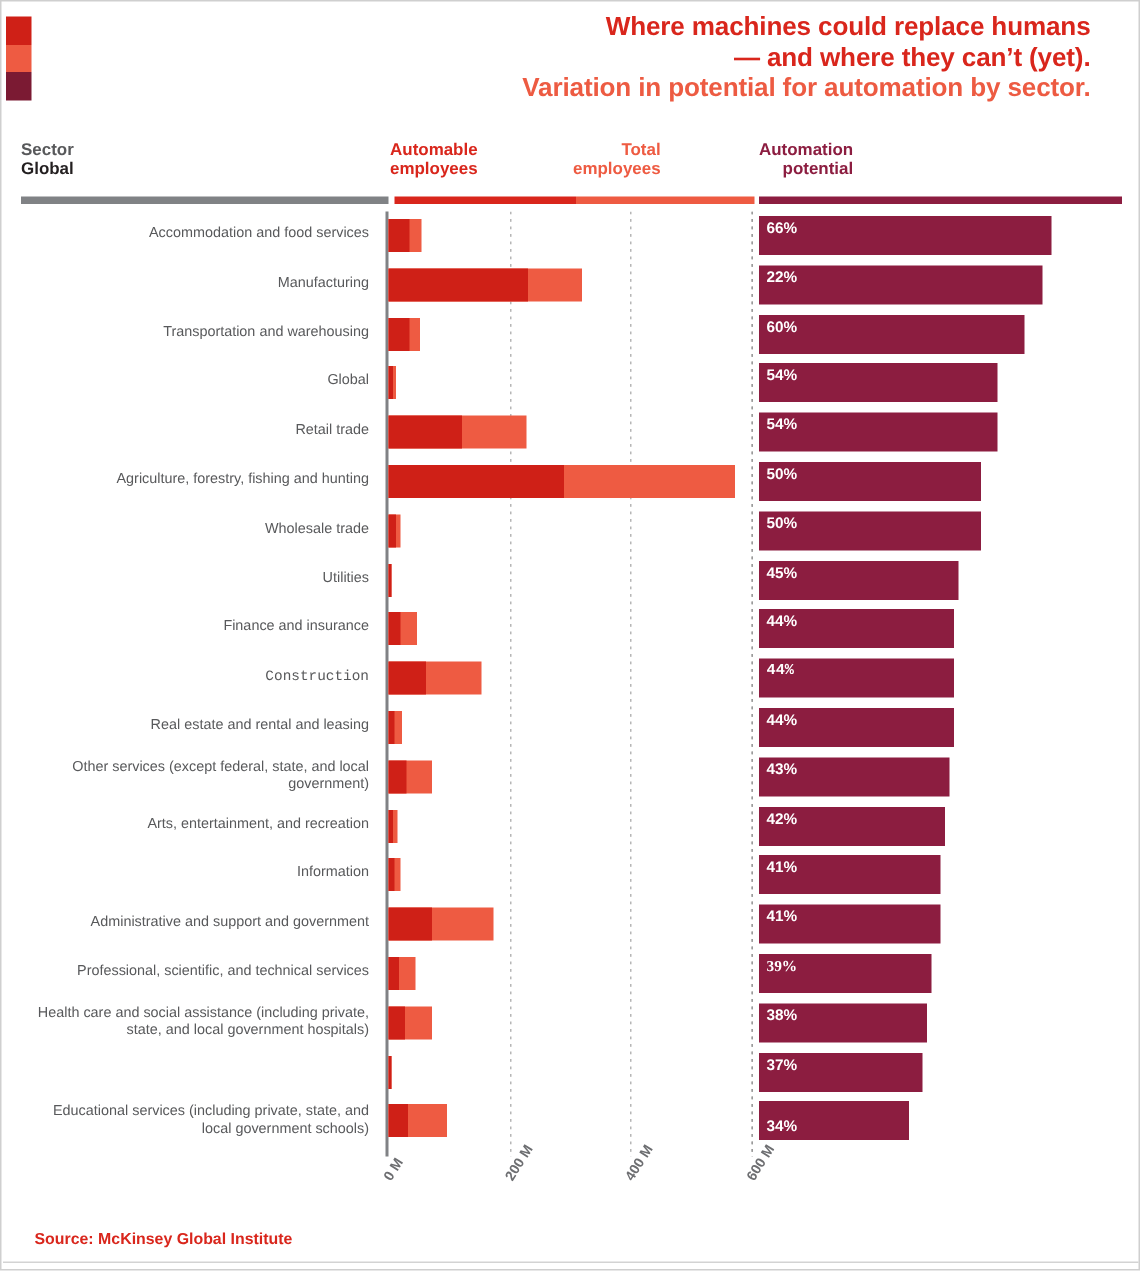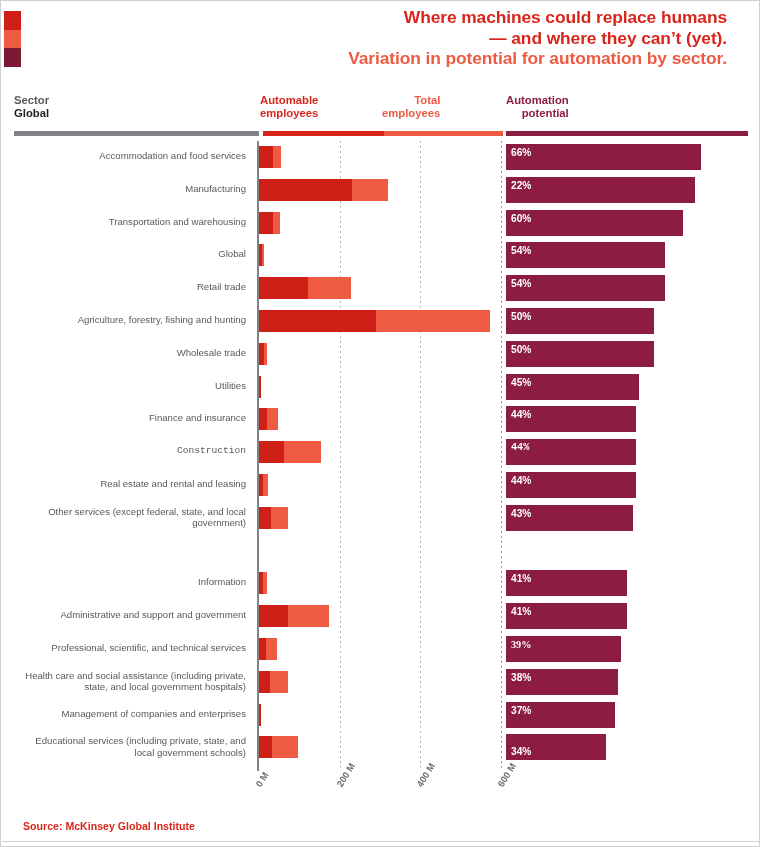--- a/index.html
+++ b/index.html
@@ -300,20 +300,27 @@
         <div class="bar-pot" style="top: 3px; width: 129.8px; height: 26px;"></div>
         <div class="pot-label" style="top: 6px;">44%</div>
       </div>
       <div class="row" style="top: 360.8px; height: 32.8px;">
         <div class="row-label" style="top: 4px;">Other services (except federal, state, and local government)</div>
         <div class="bar-total" style="left: 258px; top: 5px; width: 28.5775px; height: 22px;"></div>
         <div class="bar-auto" style="left: 258px; top: 5px; width: 12.075px; height: 22px;"></div>
         <div class="bar-pot" style="top: 3px; width: 126.85px; height: 26px;"></div>
         <div class="pot-label" style="top: 6px;">43%</div>
       </div>
+      <div class="row" style="top: 393.6px; height: 32.8px;">
+        <div class="row-label" style="top: 9px;">Arts, entertainment, and recreation</div>
+        <div class="bar-total" style="left: 258px; top: 5px; width: 5.635px; height: 22px;"></div>
+        <div class="bar-auto" style="left: 258px; top: 5px; width: 2.8175px; height: 22px;"></div>
+        <div class="bar-pot" style="top: 3px; width: 123.9px; height: 26px;"></div>
+        <div class="pot-label" style="top: 6px;">42%</div>
+      </div>
       <div class="row" style="top: 426.4px; height: 32.8px;">
         <div class="row-label" style="top: 9px;">Information</div>
         <div class="bar-total" style="left: 258px; top: 5px; width: 8.05px; height: 22px;"></div>
         <div class="bar-auto" style="left: 258px; top: 5px; width: 3.6225px; height: 22px;"></div>
         <div class="bar-pot" style="top: 3px; width: 120.95px; height: 26px;"></div>
         <div class="pot-label" style="top: 6px;">41%</div>
       </div>
       <div class="row" style="top: 459.2px; height: 32.8px;">
         <div class="row-label" style="top: 9px;">Administrative and support and government</div>
         <div class="bar-total" style="left: 258px; top: 5px; width: 70.4375px; height: 22px;"></div>
@@ -329,21 +336,20 @@
         <div class="pot-label" style="top: 6px; font-family: Liberation Serif, serif;">39%</div>
       </div>
       <div class="row" style="top: 524.8px; height: 32.8px;">
         <div class="row-label" style="top: 4px;">Health care and social assistance (including private, state, and local government hospitals)</div>
         <div class="bar-total" style="left: 258px; top: 5px; width: 28.98px; height: 22px;"></div>
         <div class="bar-auto" style="left: 258px; top: 5px; width: 10.8675px; height: 22px;"></div>
         <div class="bar-pot" style="top: 3px; width: 112.1px; height: 26px;"></div>
         <div class="pot-label" style="top: 6px;">38%</div>
       </div>
       <div class="row" style="top: 557.6px; height: 32.8px;">
-        <div class="row-label" style="top: 9px;">Management of companies and enterprises</div>
         <div class="bar-total" style="left: 258px; top: 5px; width: 2.0125px; height: 22px;"></div>
         <div class="bar-auto" style="left: 258px; top: 5px; width: 1.6px; height: 22px;"></div>
         <div class="bar-pot" style="top: 3px; width: 109.15px; height: 26px;"></div>
         <div class="pot-label" style="top: 6px;">37%</div>
       </div>
       <div class="row" style="top: 590.4px; height: 32.8px;">
         <div class="row-label" style="top: 4px;">Educational services (including private, state, and local government schools)</div>
         <div class="bar-total" style="left: 258px; top: 5px; width: 39.445px; height: 22px;"></div>
         <div class="bar-auto" style="left: 258px; top: 5px; width: 13.2825px; height: 22px;"></div>
         <div class="bar-pot" style="top: 3px; width: 100.3px; height: 26px;"></div>

